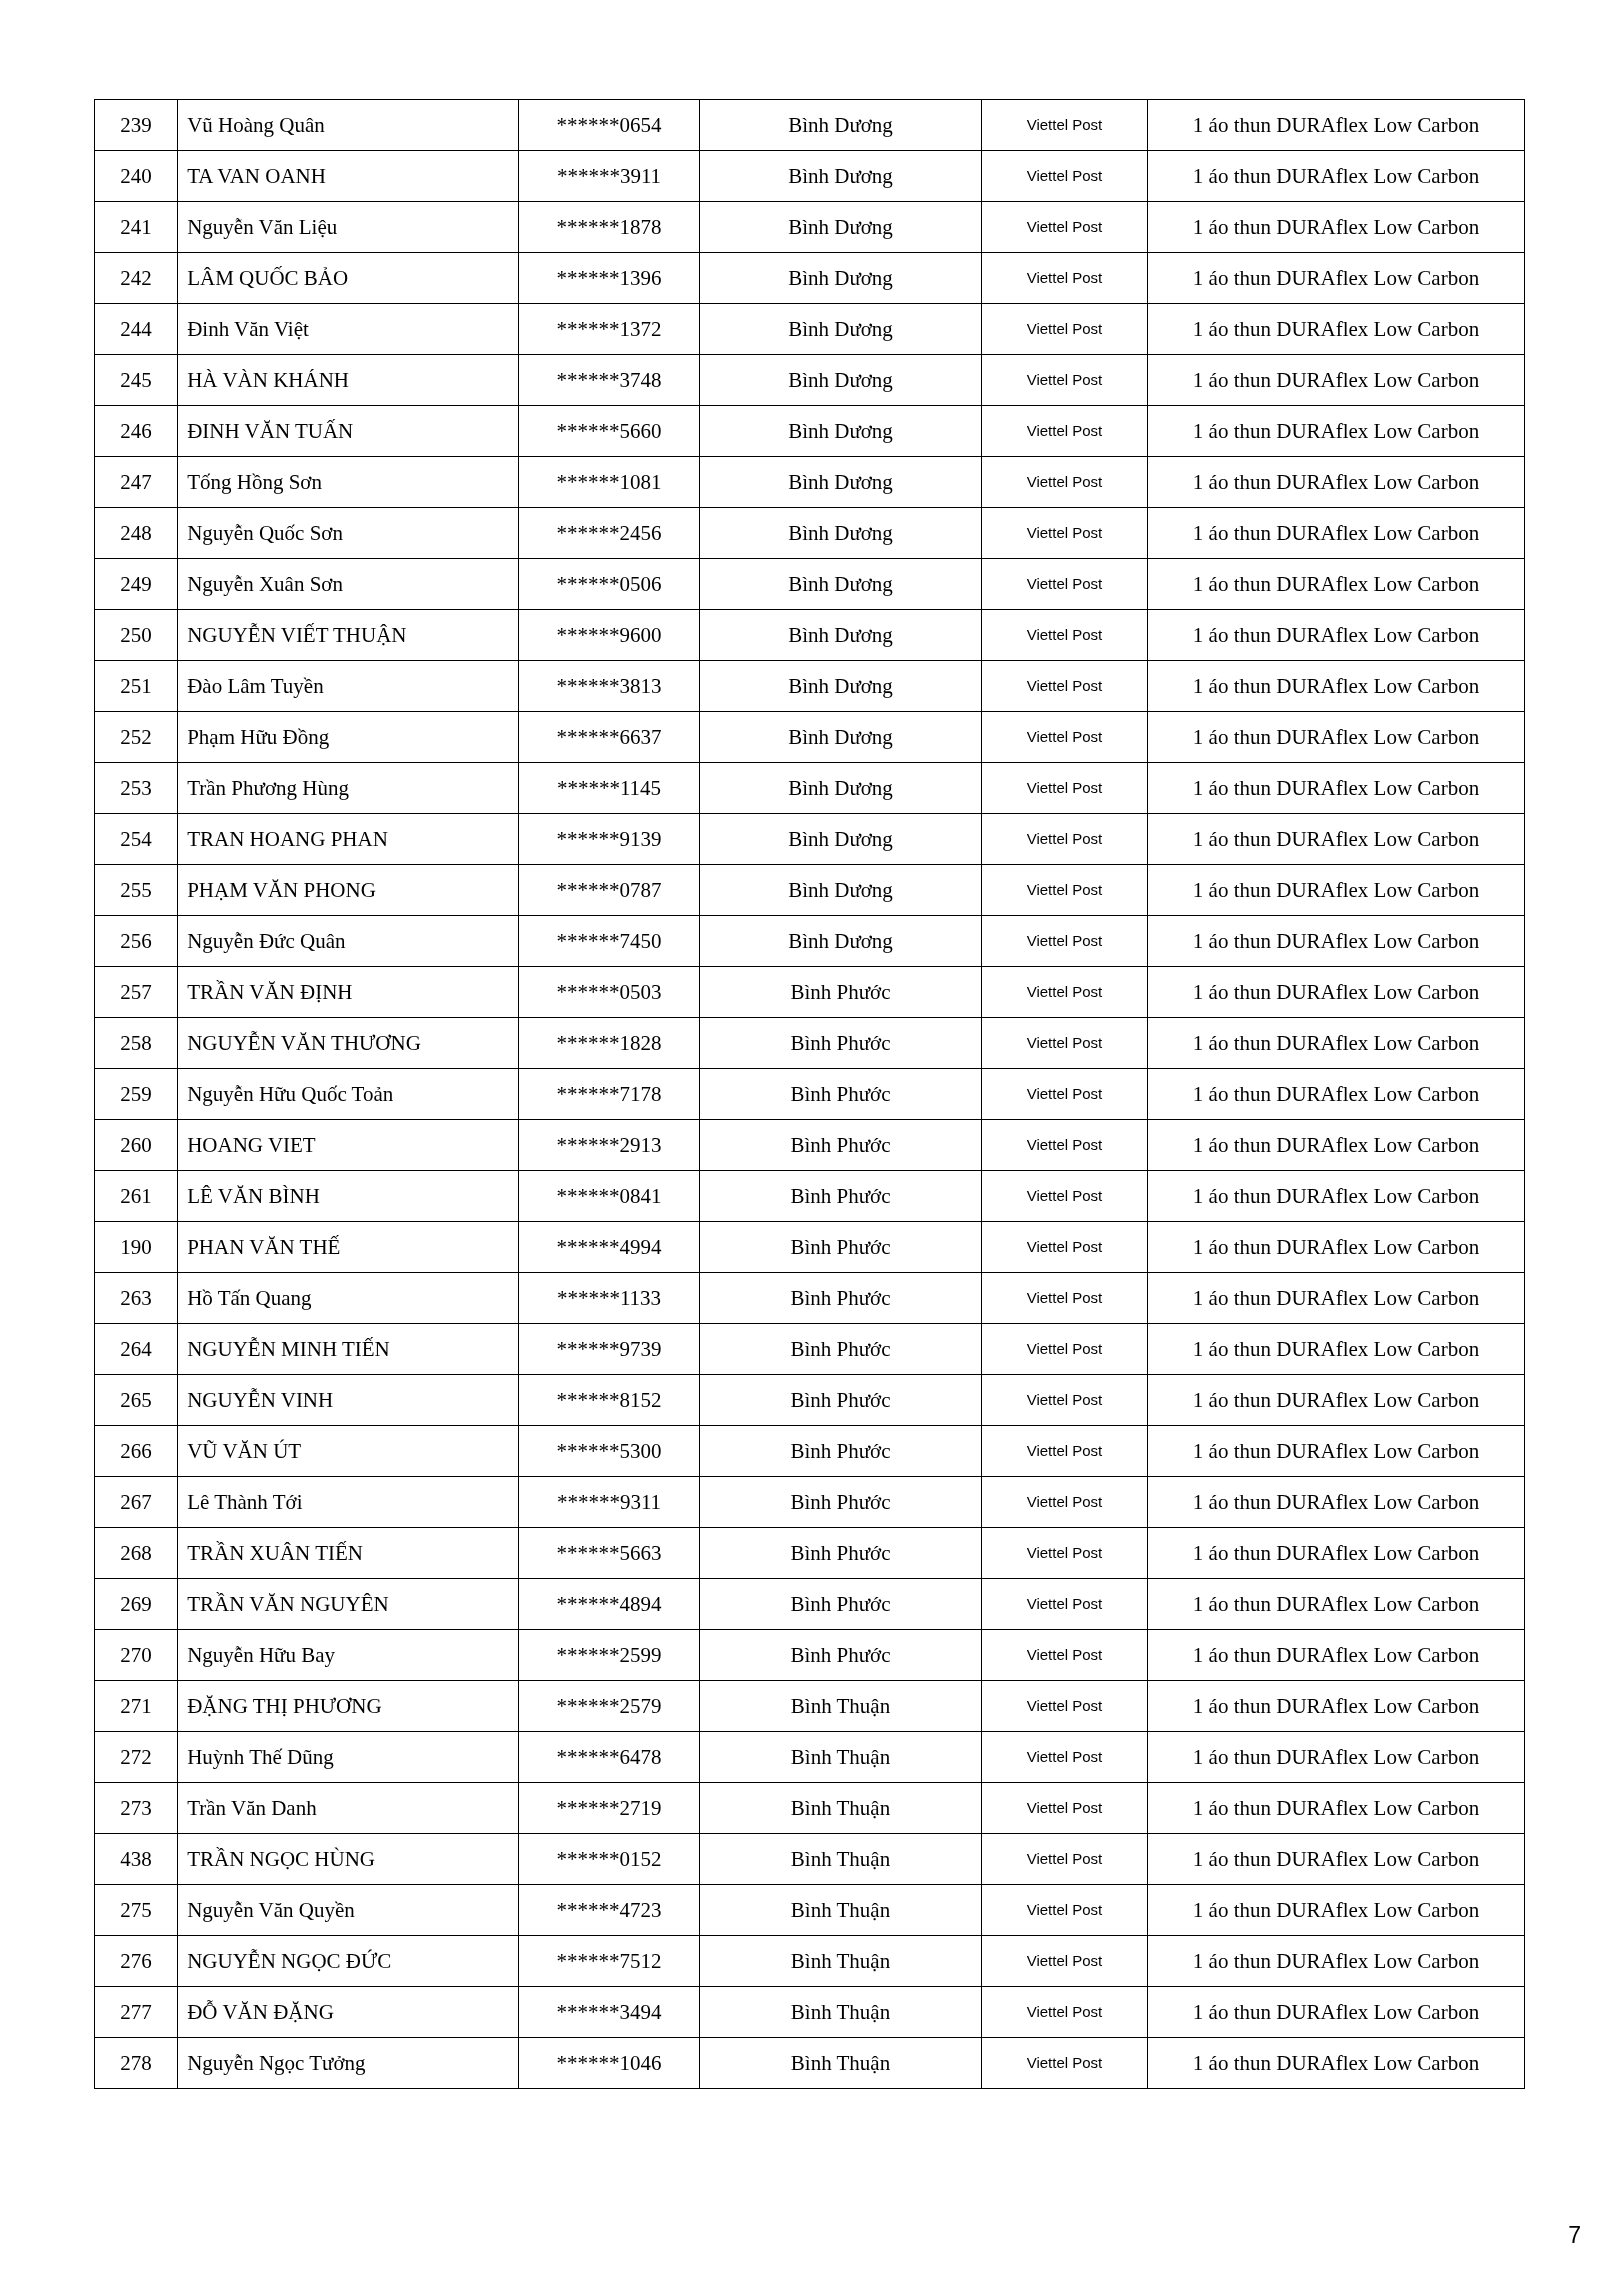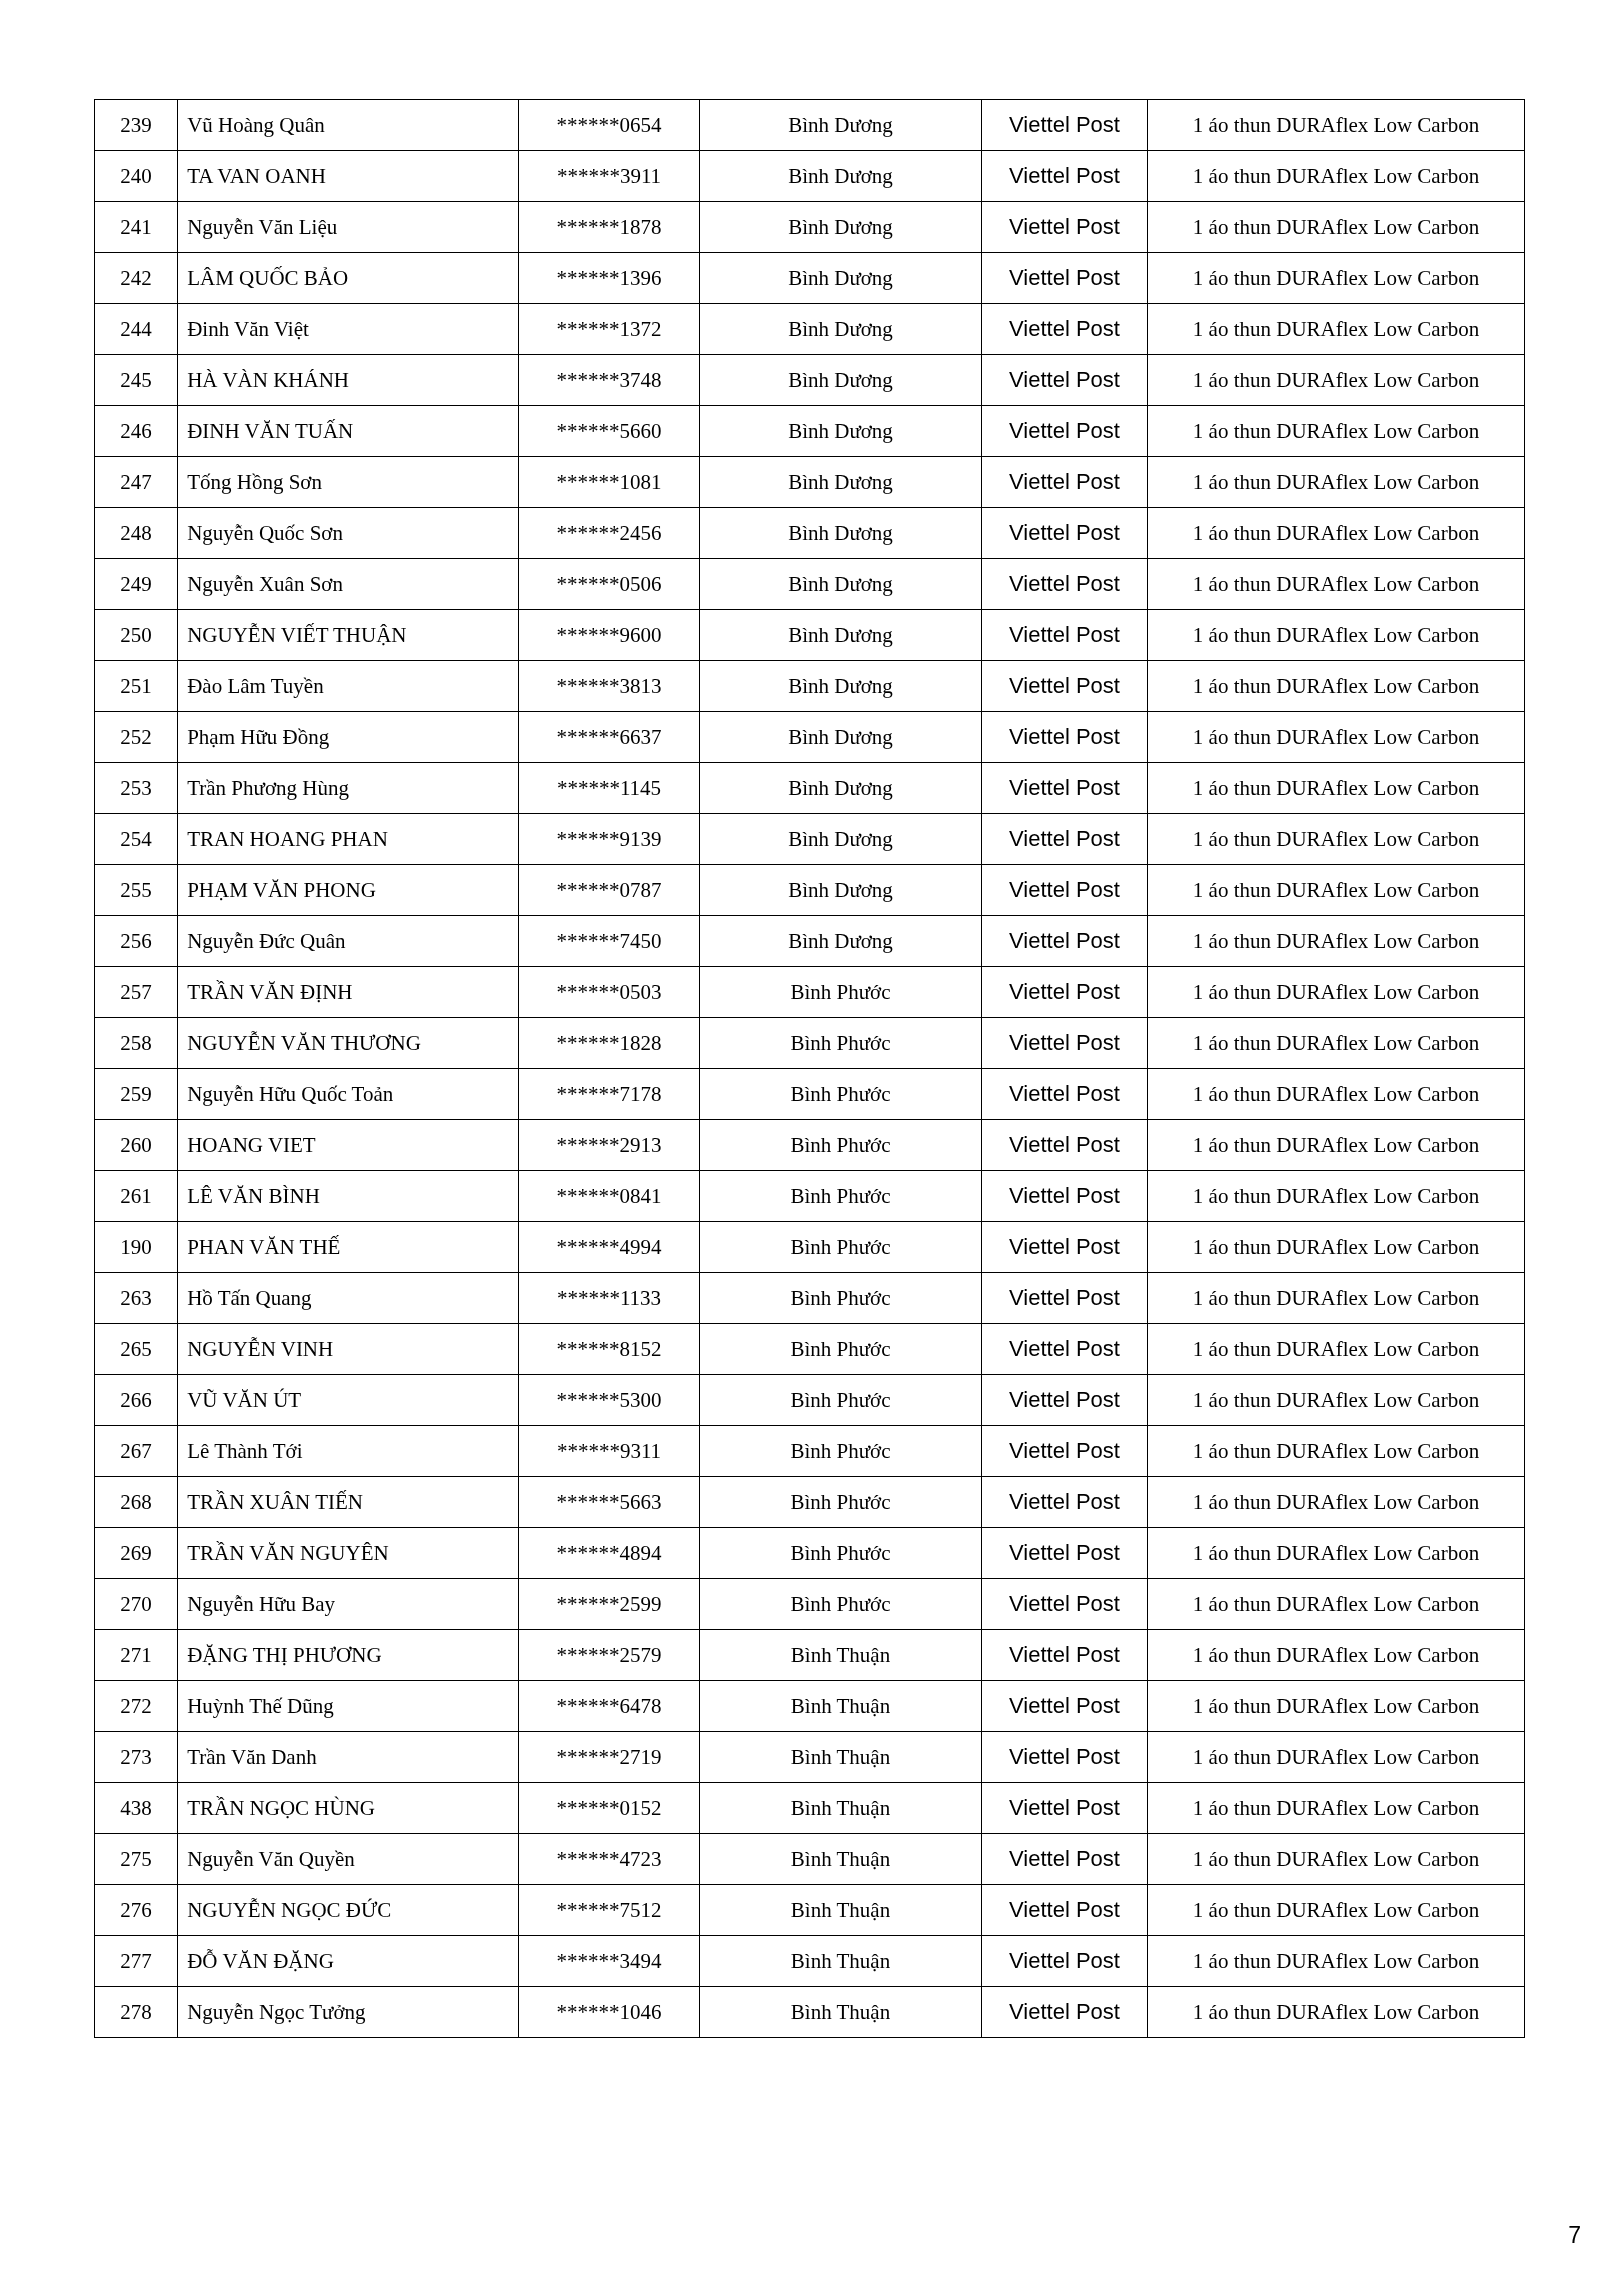--- a/index.html
+++ b/index.html
@@ -31,21 +31,21 @@
     padding: 0;
     overflow: hidden;
     white-space: nowrap;
   }
   .winners-table td.col-name {
     text-align: left;
     padding-left: 9.2px;
   }
   .winners-table td.col-carrier {
     font-family: "Liberation Sans", sans-serif;
-    font-size: 22px;
+    font-size: 15px;
   }
   .col-w-stt      { width: 83px;  }
   .col-w-name     { width: 341px; }
   .col-w-phone    { width: 181px; }
   .col-w-province { width: 282px; }
   .col-w-carrier  { width: 166px; }
   .col-w-prize    { width: 377px; }
   .page-number {
     position: absolute;
     top: 2222px;
@@ -256,20 +256,28 @@
         </tr>
         <tr>
           <td class="col-stt">263</td>
           <td class="col-name">Hồ Tấn Quang</td>
           <td class="col-phone">******1133</td>
           <td class="col-province">Bình Phước</td>
           <td class="col-carrier">Viettel Post</td>
           <td class="col-prize">1 áo thun DURAflex Low Carbon</td>
         </tr>
         <tr>
+          <td class="col-stt">264</td>
+          <td class="col-name">NGUYỄN MINH TIẾN</td>
+          <td class="col-phone">******9739</td>
+          <td class="col-province">Bình Phước</td>
+          <td class="col-carrier">Viettel Post</td>
+          <td class="col-prize">1 áo thun DURAflex Low Carbon</td>
+        </tr>
+        <tr>
           <td class="col-stt">265</td>
           <td class="col-name">NGUYỄN VINH</td>
           <td class="col-phone">******8152</td>
           <td class="col-province">Bình Phước</td>
           <td class="col-carrier">Viettel Post</td>
           <td class="col-prize">1 áo thun DURAflex Low Carbon</td>
         </tr>
         <tr>
           <td class="col-stt">266</td>
           <td class="col-name">VŨ VĂN ÚT</td>

